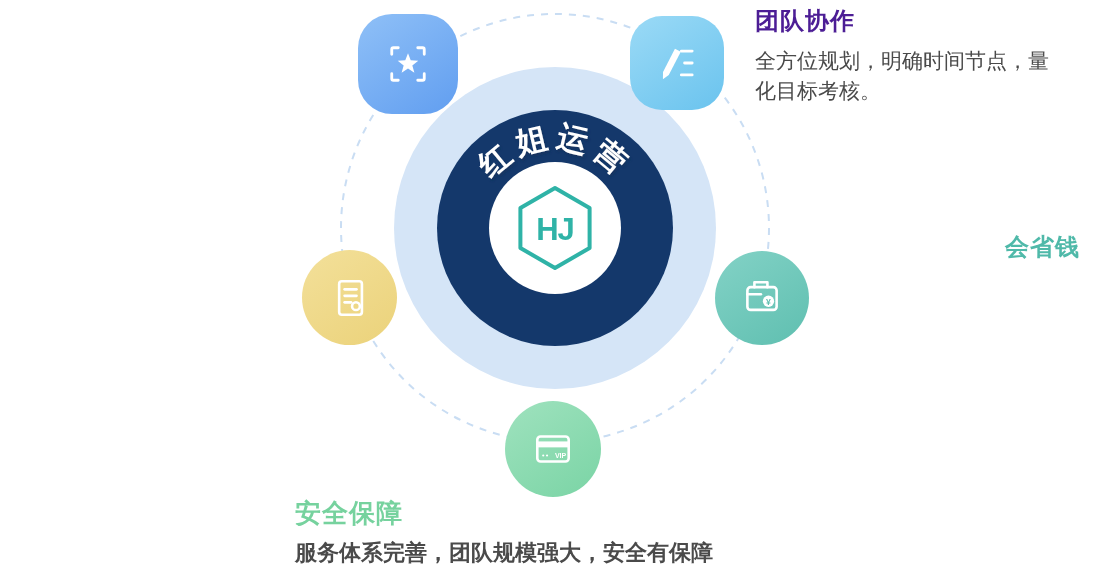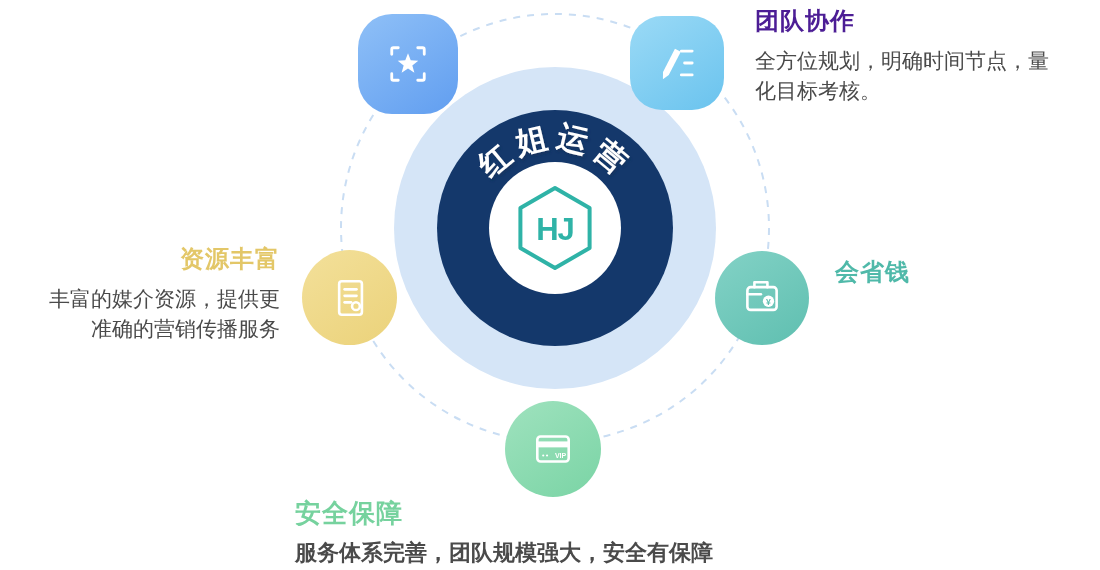--- a/index.html
+++ b/index.html
@@ -69,21 +69,21 @@
 
   .feature-tech      { left: 0;     top: 30px;  width: 346px; text-align: right; }
   .feature-tech .title { color: #4A90F4; }
 
   .feature-teamwork  { left: 755px; top: 6px;   width: 300px; text-align: left; }
   .feature-teamwork .title { color: #4c1d95; }
 
   .feature-resources { left: 35px;  top: 244px; width: 245px; text-align: right; }
   .feature-resources .title { color: #E3C768; }
 
-  .feature-money     { left: 835px; top: 257px; width: 245px; text-align: left; }
+  .feature-money     { left: 835px; top: 232px; width: 245px; text-align: right; }
   .feature-money .title { color: #4FB9A9; }
 
   .feature-security  { left: 295px; top: 498px; width: 520px; text-align: left; }
   .feature-security .title { color: #76D29E; font-size: 26px; }
   .feature-security .desc { font-size: 22px; font-weight: bold; }
 </style>
 </head>
 <body>
 
 <div class="canvas">
@@ -129,24 +129,20 @@
     <svg viewBox="0 0 48 48" fill="none">
       <g stroke="#ffffff" stroke-width="2.6" stroke-linecap="round">
         <path d="M28 13 h10"></path>
         <path d="M31 24 h7"></path>
         <path d="M28 35 h10"></path>
       </g>
       <polygon fill="#ffffff" points="11,39 16.4,35.1 27.5,13.7 22.1,10.9 11.1,32.3"></polygon>
     </svg>
   </div>
 
-  <div class="feature feature-resources">
-    <div class="title">资源丰富</div>
-    <div class="desc">丰富的媒介资源，提供更准确的营销传播服务</div>
-  </div>
   <div class="badge badge-resources">
     <svg viewBox="0 0 48 48" fill="none">
       <g stroke="#ffffff" stroke-width="2.4" stroke-linecap="round" stroke-linejoin="round" fill="none">
         <rect x="14" y="8.5" width="21" height="31" rx="2.5"></rect>
         <path d="M19 16 h11"></path>
         <path d="M19 22 h11"></path>
         <path d="M19 28 h6"></path>
         <circle cx="29.5" cy="31.5" r="3.6"></circle>
       </g>
     </svg>

